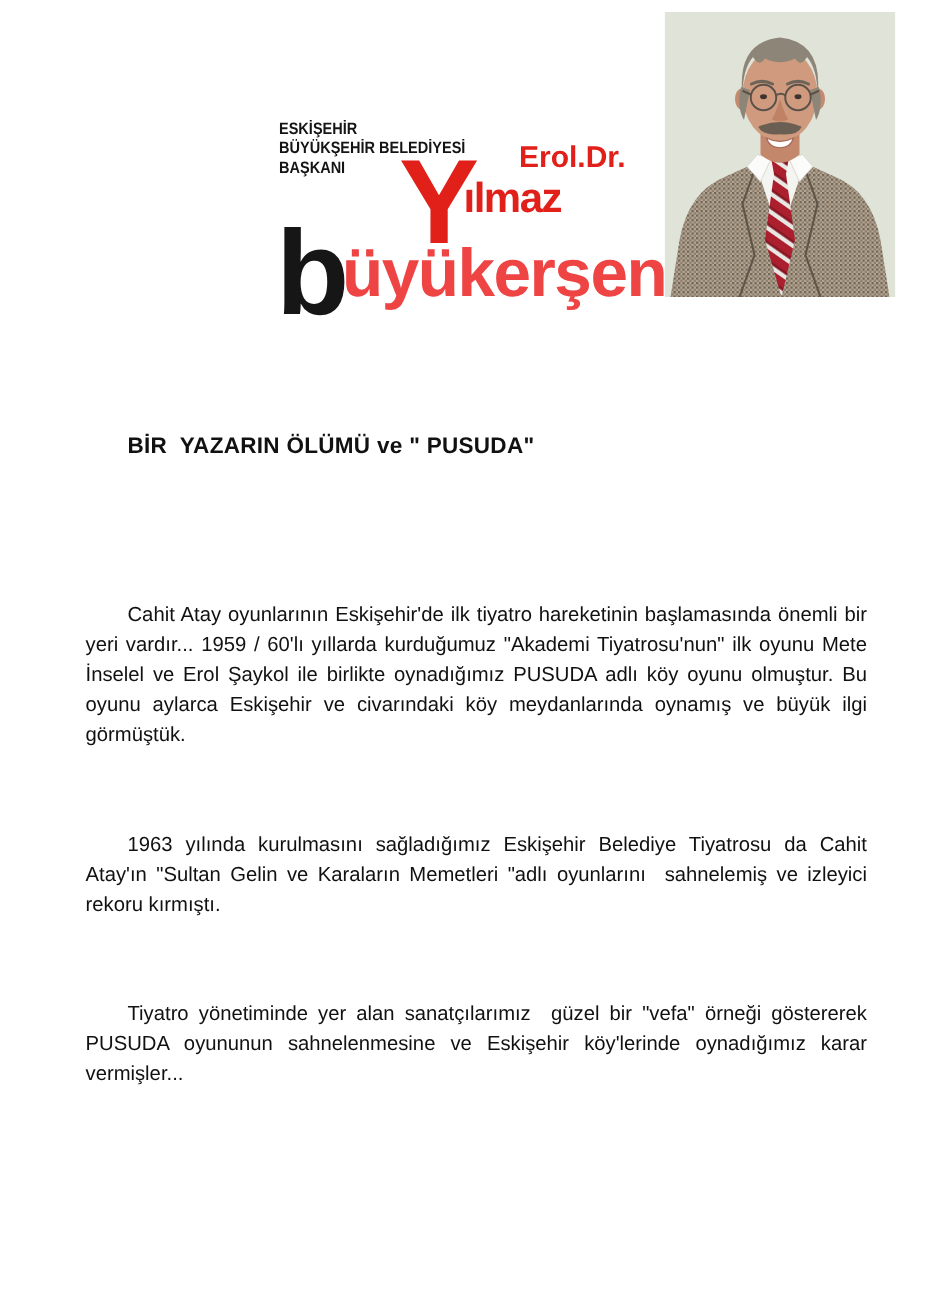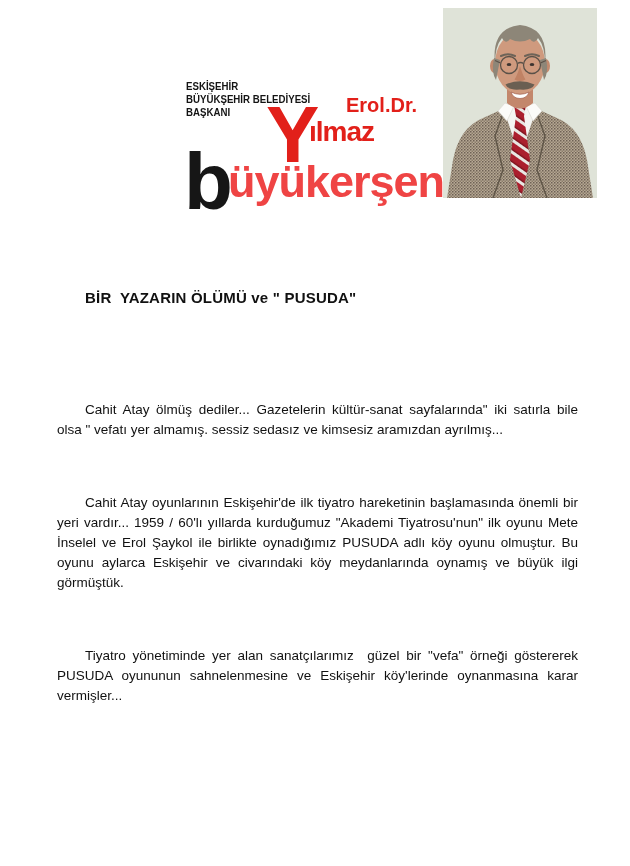--- a/index.html
+++ b/index.html
@@ -130,20 +130,20 @@
 
         <path d="M62.5,76.5 Q77,70 91.5,76.5 Q89,82.5 77,81.5 Q65,82.5 62.5,76.5 Z" fill="#6a5f52"></path>
 
         <path d="M68,84 Q77,88.5 86,84 Q84,90.5 77,90.5 Q70,90.5 68,84 Z" fill="#ffffff" stroke="#a96a58" stroke-width="0.8"></path>
       </svg>
     </div>
   </header>
 
   <main class="letter-body">
     <h1 class="title">BİR  YAZARIN ÖLÜMÜ ve " PUSUDA"</h1>
-    <p>Cahit Atay ölmüş dediler... Gazetelerin kültür-sanat sayfalarında" iki satırla bile olsa " vefatı yer almamış. sessiz sedasız ve kimsesiz aramızdan ayrılmış...</p>
     <p>Cahit Atay oyunlarının Eskişehir'de ilk tiyatro hareketinin başlamasında önemli bir yeri vardır... 1959 / 60'lı yıllarda kurduğumuz "Akademi Tiyatrosu'nun" ilk oyunu Mete İnselel ve Erol Şaykol ile birlikte oynadığımız PUSUDA adlı köy oyunu olmuştur. Bu oyunu aylarca Eskişehir ve civarındaki köy meydanlarında oynamış ve büyük ilgi görmüştük.</p>
-    <p>Tiyatro yönetiminde yer alan sanatçılarımız  güzel bir "vefa" örneği göstererek PUSUDA oyununun sahnelenmesine ve Eskişehir köy'lerinde oynanmasına karar vermişler...</p>
+    <p>1963 yılında kurulmasını sağladığımız Eskişehir Belediye Tiyatrosu da Cahit Atay'ın "Sultan Gelin ve Karaların Memetleri "adlı oyunlarını  sahnelemiş ve izleyici rekoru kırmıştı.</p>
+    <p>Tiyatro yönetiminde yer alan sanatçılarımız  güzel bir "vefa" örneği göstererek PUSUDA oyununun sahnelenmesine ve Eskişehir köy'lerinde oynadığımız karar vermişler...</p>
     
     
   </main>
 
 </div>
 
 </body></html>

